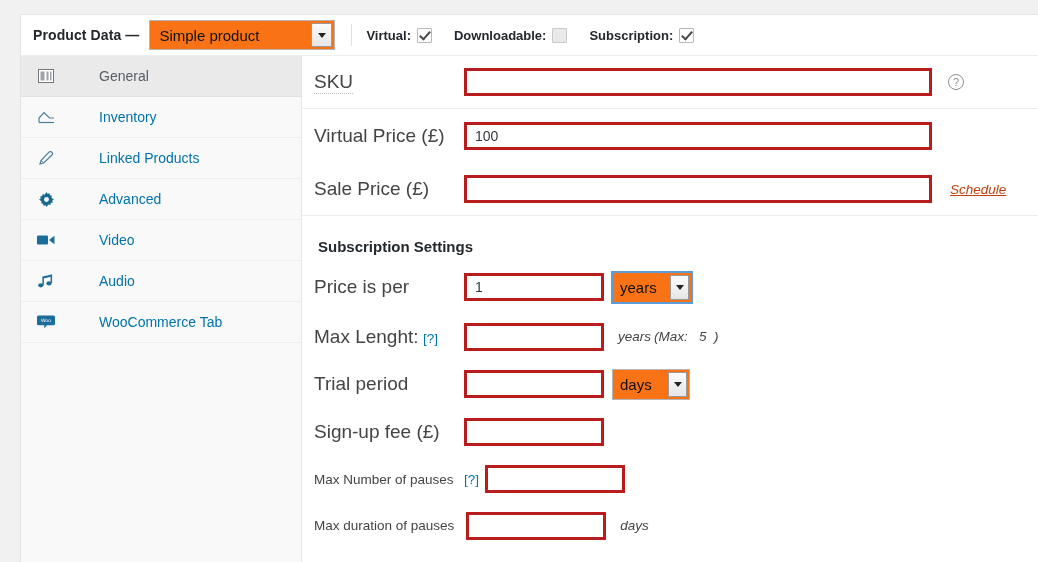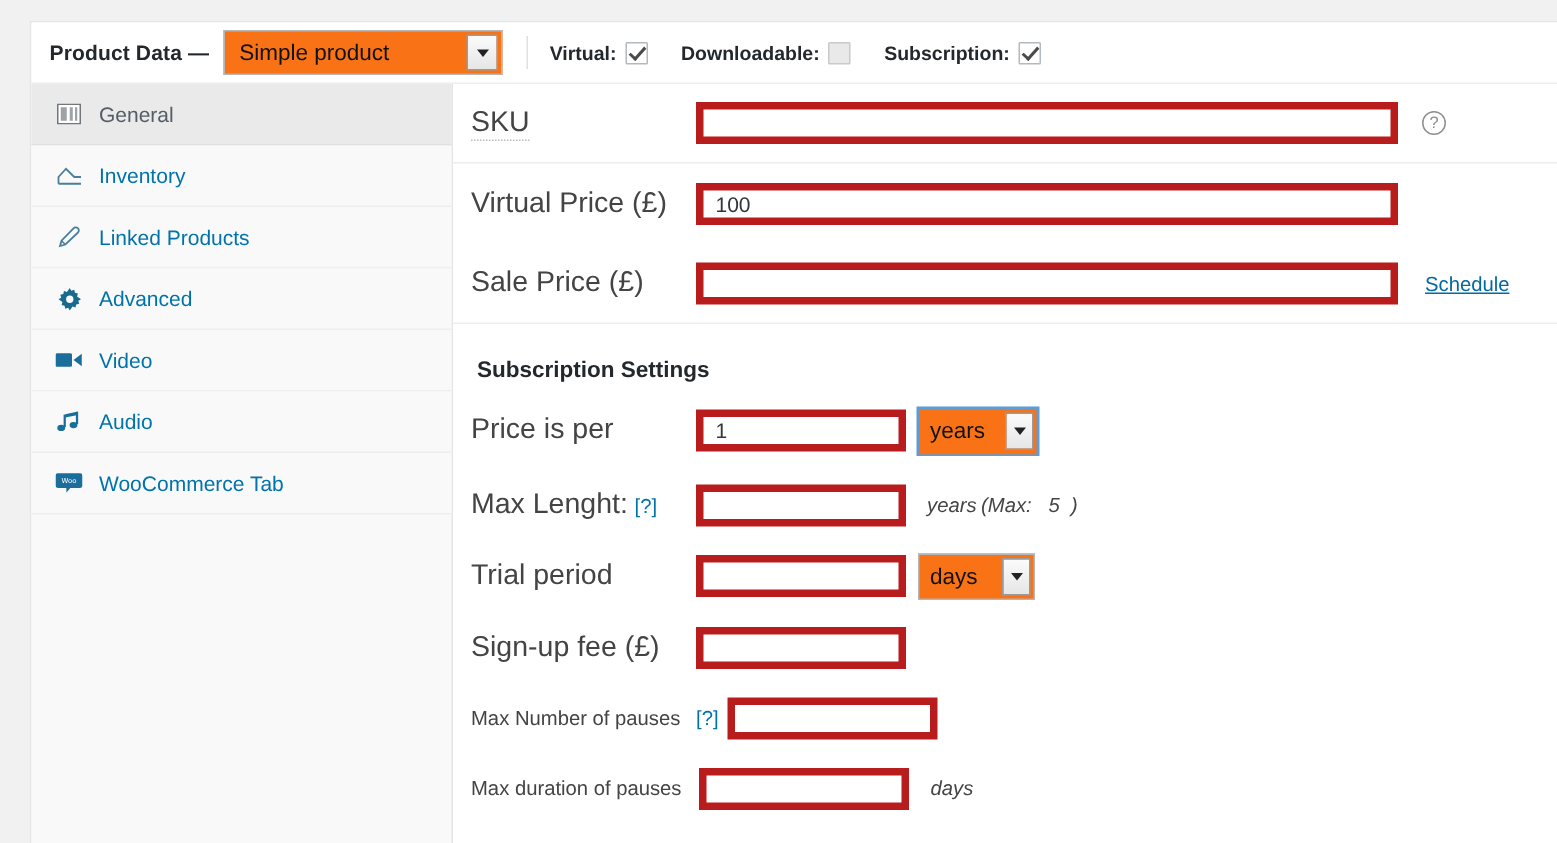--- a/index.html
+++ b/index.html
@@ -122,20 +122,21 @@
   .tab {
     display: flex;
     align-items: center;
     height: 41px;
     padding-left: 16px;
     border-bottom: 1px solid #eeeeee;
     font-size: 14px;
     color: #0073aa;
     cursor: pointer;
     background: #f9f9f9;
+    gap: 33px;
   }
   .tab.active {
     background: #eaeaea;
     color: #555d66;
     border-bottom-color: #e1e1e1;
   }
   .tab .t-icon {
     width: 18px; height: 18px;
     margin-right: 11px;
     display: flex; align-items: center; justify-content: center;
@@ -168,21 +169,21 @@
   }
   .field .lbl.tip {
     border-bottom: 1px dotted #bbb;
     width: auto;
     padding-bottom: 1px;
   }
   .lbl-slot { width: 150px; flex: none; }
 
   .txt {
     height: 28px;
-    border: 5px solid #b91c1c;
+    border: 3px solid #b91c1c;
     background: #fff;
     font-size: 14px;
     color: #32373c;
     padding: 0 8px;
     outline: none;
     font-family: "Liberation Sans", sans-serif;
     border-radius: 0;
   }
   .txt.wide  { width: 468px; }
   .txt.small { width: 140px; }
@@ -196,21 +197,22 @@
     line-height: 14px;
     text-align: center;
     margin-left: 16px;
     flex: none;
     cursor: help;
   }
 
   .link-schedule {
     margin-left: 18px;
     font-size: 13.5px;
-    color: #0369a1;
+    font-style: italic;
+    color: #c2410c;
     text-decoration: underline;
     cursor: pointer;
   }
 
   .sec-head {
     font-size: 15px;
     font-weight: bold;
     color: #23282d;
     padding: 22px 0 6px 16px;
   }

